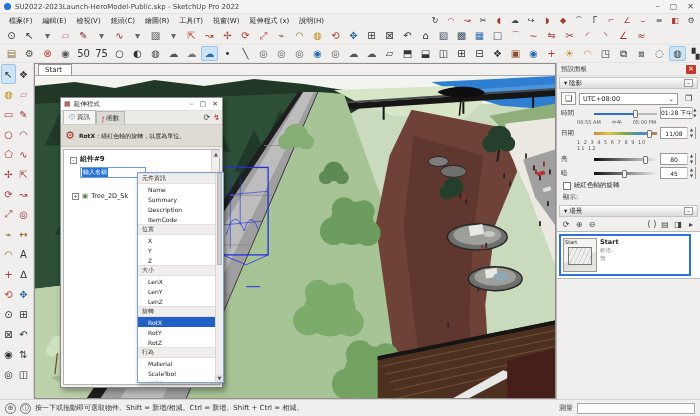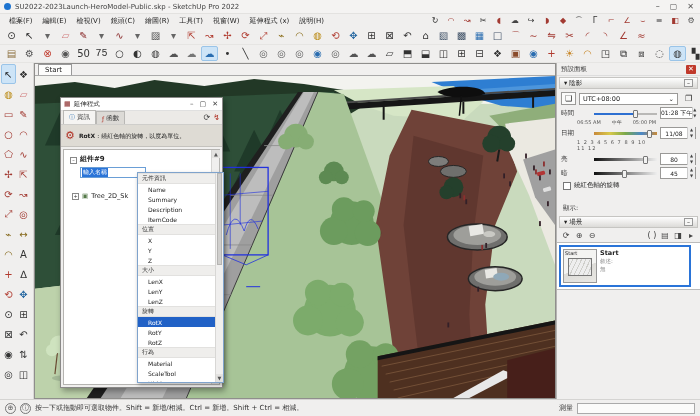--- a/index.html
+++ b/index.html
@@ -47,21 +47,21 @@
   .track .bw{position:absolute;left:0;right:0;top:4px;height:3px;background:linear-gradient(90deg,#111,#eee)}
   .thumb{position:absolute;top:2px;width:5px;height:8px;background:#f2f2f1;border:1px solid #777;border-radius:1px}
   .spinbox{width:36px;height:12px;border:1px solid #9a9997;background:#fff;display:flex;align-items:center}
   .spinbox .val{flex:1;text-align:center;font-size:6px;white-space:nowrap}
   .spin{width:8px;display:flex;flex-direction:column;border-left:1px solid #ccc}
   .spin span{height:6px;font-size:4px;line-height:5px;text-align:center;color:#444;background:#eee}
   .ticklabels{display:flex;justify-content:space-between;font-size:5px;color:#555;margin:-2px 40px 2px 16px}
   .cbrow{display:flex;align-items:center;gap:3px;margin:2px 0 0 2px}
   .cb{width:8px;height:8px;border:1px solid #777;background:#fff;font-size:6px;line-height:7px;text-align:center;color:#fff}
   .cb.checked{background:#2d6fd1;border-color:#2d6fd1}
-  .show-label{margin:14px 0 0 2px;color:#333}
+  .show-label{margin:3px 0 0 2px;color:#333}
   .scene-toolbar{display:flex;align-items:center;gap:3px;padding:2px 4px;font-size:8px;color:#444}
   .scene-toolbar .sp{flex:1}
   .scene-toolbar .sicon{display:inline-flex;align-items:center;justify-content:center;min-width:10px;height:10px}
   .scene-list{background:#fff;border-top:1px solid #bbb;border-bottom:1px solid #bbb;padding:2px;min-height:48px}
   .scene-item{width:132px;height:42px;border:2px solid #2a74d8;background:#fff;display:flex;padding:2px;gap:3px}
   .thumb-box{width:34px;height:34px;border:1px solid #999;position:relative;background:linear-gradient(160deg,#f4f4f2 55%,#dddcd8 56%,#e9e8e4);overflow:hidden}
   .thumb-box .lbl{position:absolute;top:0;left:0;font-size:5px;background:#f0efee;padding:0 1px}
   .thumb-box .sketch{position:absolute;left:4px;top:8px;width:24px;height:18px;border:1px solid #777;background:repeating-linear-gradient(115deg,#eee 0 3px,#cfcfcb 3px 4px)}
   .scene-meta .nm{font-weight:bold;font-size:6.5px}
   .scene-meta .sub{color:#888;font-size:5.5px;margin-top:1px}
@@ -188,21 +188,21 @@
     <span class="tbi" style="color: rgb(162, 58, 50);">∠</span>
     <span class="tbi" style="color: rgb(162, 58, 50);">≈</span>
   </div>
 <div class="tbrow rowB">
 
 <span class="tbi" style="color: rgb(138, 109, 58);">▤</span>
     <span class="tbi" style="color: rgb(85, 85, 85);">⚙</span>
     <span class="tbi" style="color: rgb(192, 57, 43);">⊗</span>
     <span class="tbi" style="color: rgb(85, 85, 85);">◉</span>
     <span class="tbi" style="color: rgb(51, 51, 51);">50</span>
-    <span class="tbi" style="color: rgb(51, 51, 51); font-family: Liberation Mono, monospace;">75</span>
+    <span class="tbi" style="color: rgb(51, 51, 51);">75</span>
     <span class="tbi" style="color: rgb(51, 51, 51);">○</span>
     <span class="tbi" style="color: rgb(51, 51, 51);">◐</span>
     <span class="tbi" style="color: rgb(51, 51, 51);">◍</span>
     <span class="tbi" style="color: rgb(85, 85, 85);">☁</span>
     <span class="tbi" style="color: rgb(119, 119, 119);">☁</span>
     <span class="tbi sel" style="color: rgb(42, 109, 176);">☁</span>
     <span class="tbi" style="color: rgb(51, 51, 51);">•</span>
     <span class="tbi" style="color: rgb(51, 51, 51);">╲</span>
     <span class="tbi" style="color: rgb(102, 102, 102);">◎</span>
     <span class="tbi" style="color: rgb(102, 102, 102);">◎</span>

